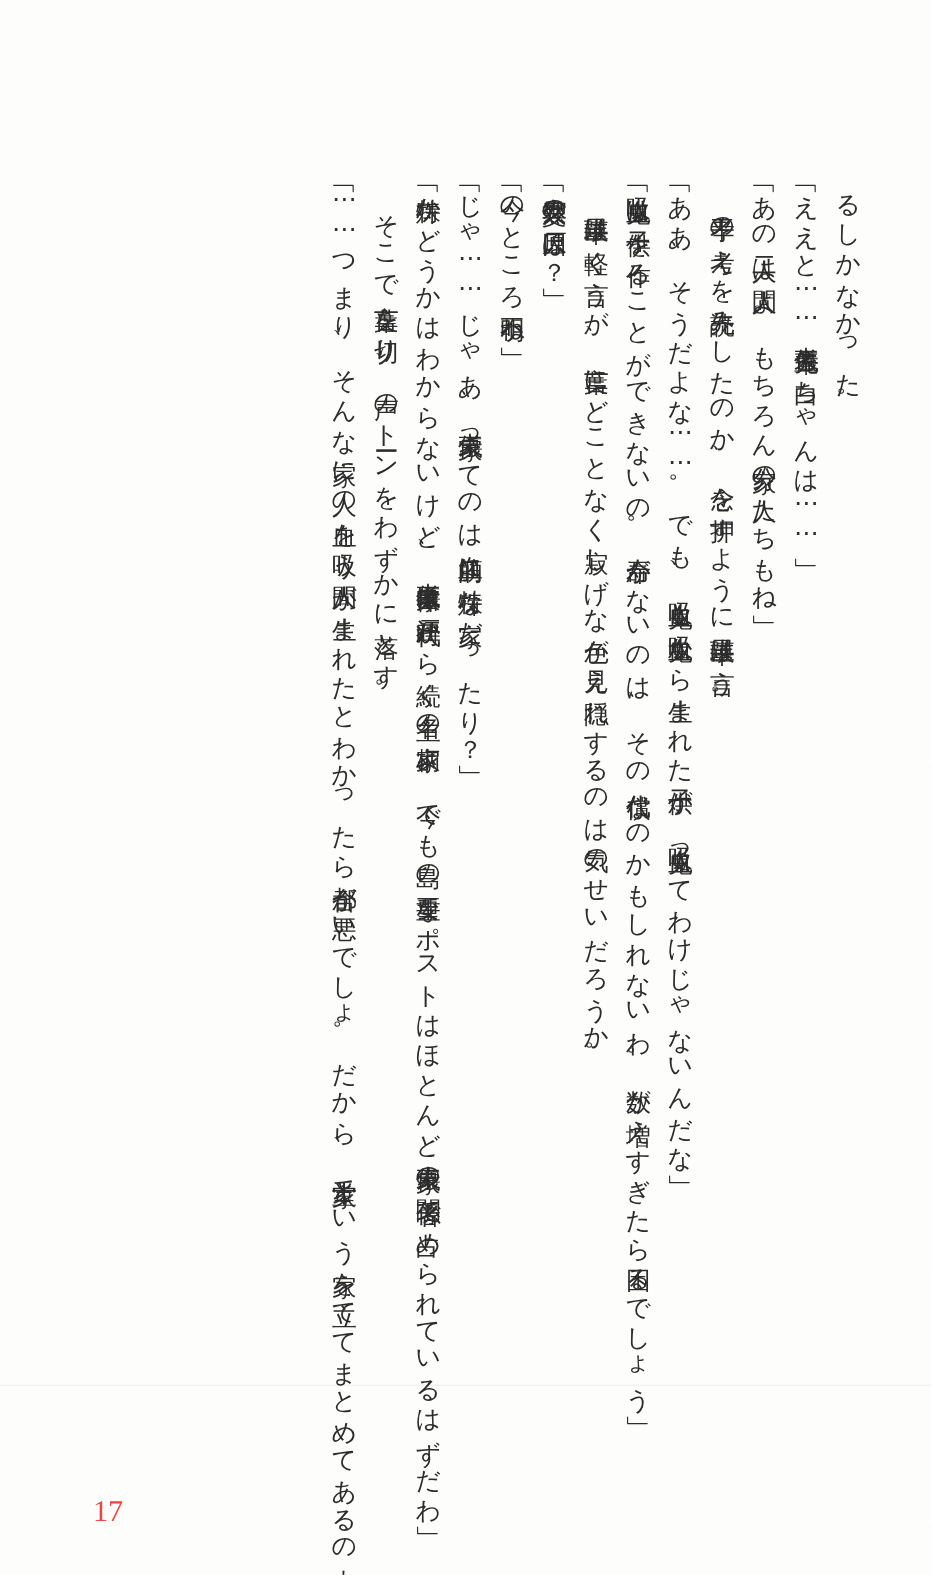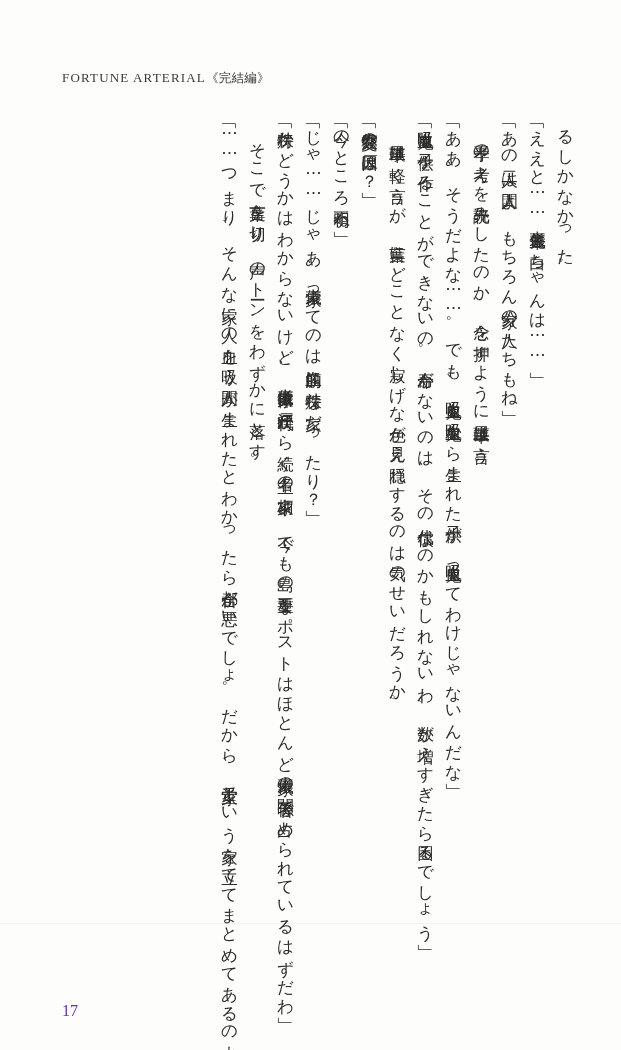--- a/index.html
+++ b/index.html
@@ -76,43 +76,40 @@
 
   
   .col.indent-1 { padding-top: 14px; }
 
   
   .folio {
     position: absolute;
     left: 62px;
     bottom: 30px;
     font-family: "Liberation Serif", "DejaVu Serif", serif;
-    font-size: 16px;
-    color: #6d28d9;
+    font-size: 20px;
+    color: #ef4444;
     margin-top: 20px;
   }
 
   
   .scan-shade {
     position: absolute;
     left: 0;
     right: 0;
     bottom: 126px;
     height: 1px;
     background: rgba(0,0,0,0.045);
   }
 </style>
 </head>
 <body>
 
 <div class="page">
 
-  <div class="running-head">
-    <span class="series">FORTUNE ARTERIAL</span><span class="volume">《完結編》</span>
-  </div>
 
   <div class="textblock" id="textblock">
       <div class="col">るしかなかった。</div>
       <div class="col">「ええと……東儀先輩と白ちゃんは……」</div>
       <div class="col">「あの二人は人間よ。もちろん分家の人たちもね」</div>
       <div class="col indent-1">孝平の考えを先読みしたのか、念を押すように瑛里華は言う。</div>
       <div class="col">「ああ、そうだよな……。でも、吸血鬼と吸血鬼から生まれた子供が、吸血鬼ってわけじゃないんだな」</div>
       <div class="col">「吸血鬼は子供を作ることができないの。寿命がないのは、その代償なのかもしれないわ。数が増えすぎたら困るでしょう」</div>
       <div class="col indent-1">瑛里華は軽く言うが、言葉にどことなく寂しげな色が見え隠れするのは気のせいだろうか。</div>
       <div class="col">「突然変異の原因は？」</div>

